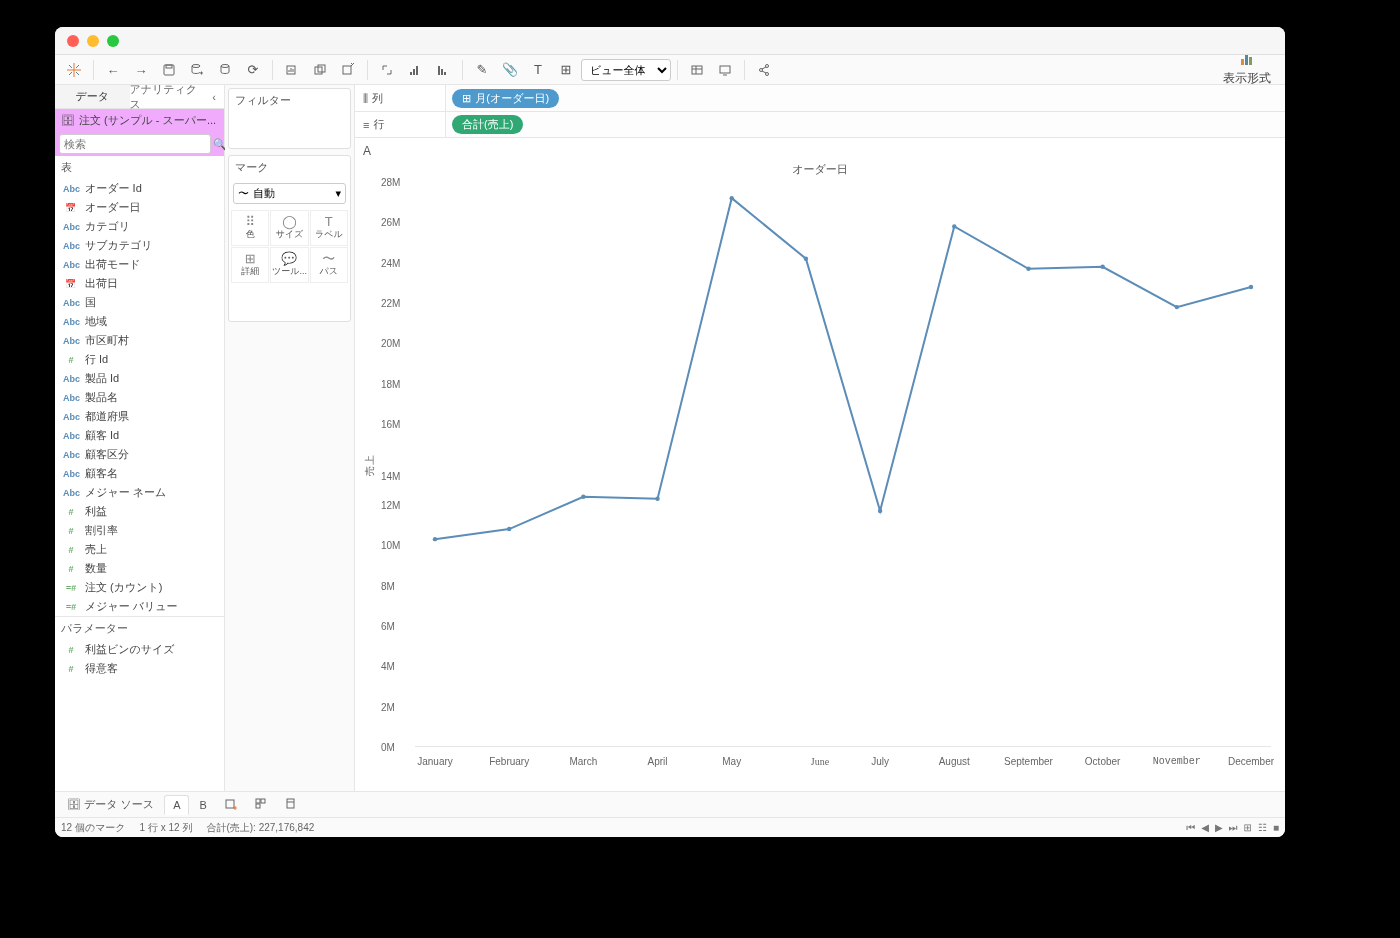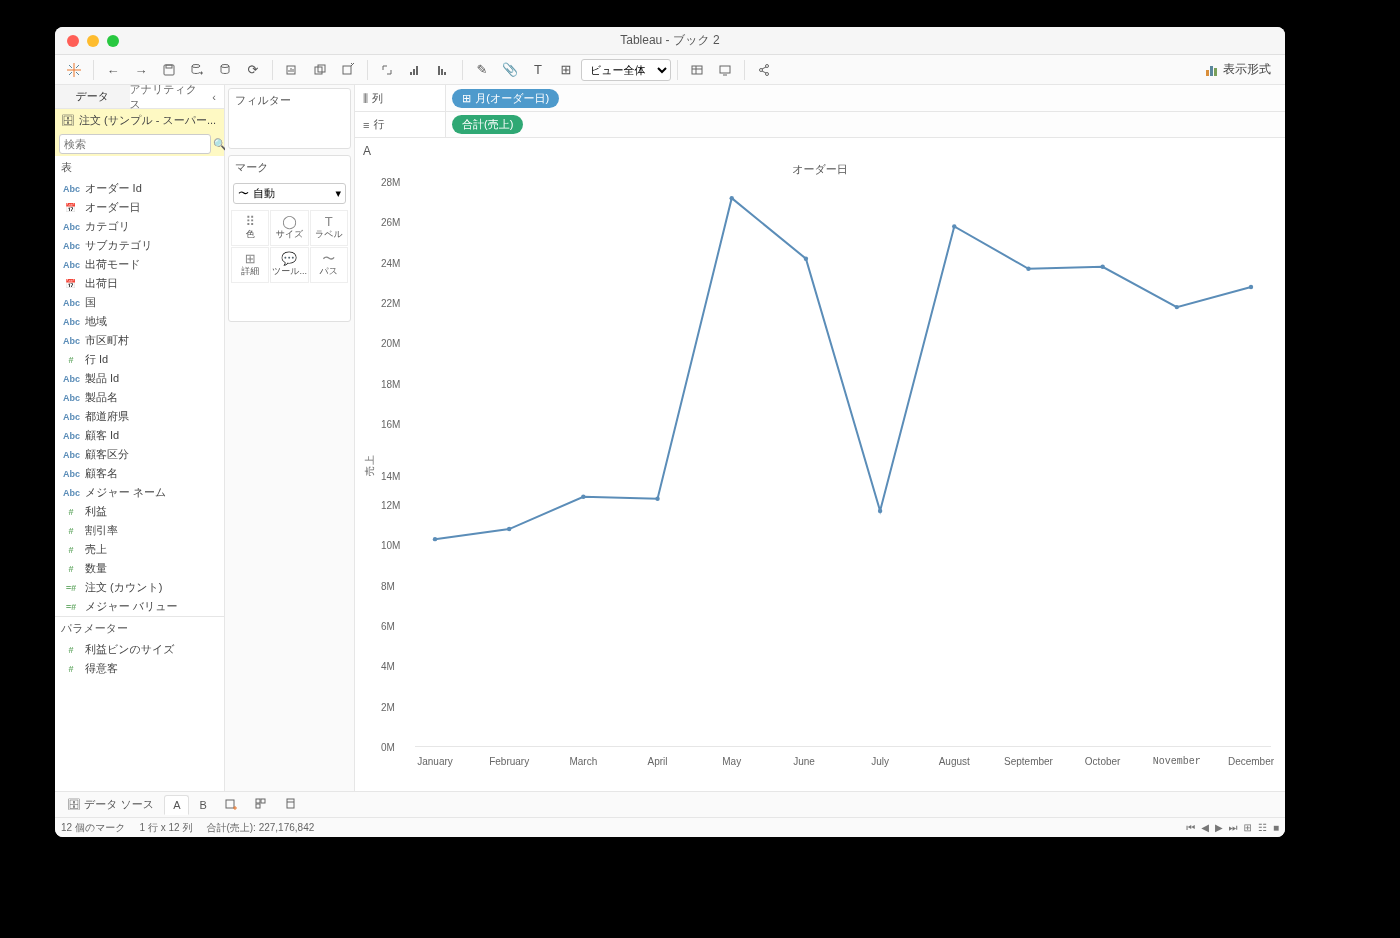--- a/index.html
+++ b/index.html
@@ -7,24 +7,24 @@
 .window { position: absolute; left: 55px; top: 27px; width: 1230px; height: 810px; background: #fff; border-radius: 8px; box-shadow: 0 10px 40px rgba(0,0,0,0.5); overflow: hidden; display: flex; flex-direction: column; }
 .titlebar { height: 28px; background: #f6f6f6; border-bottom: 1px solid #e0e0e0; display: flex; align-items: center; position: relative; }
 .traffic { display: flex; gap: 8px; padding-left: 12px; }
 .tl { width: 12px; height: 12px; border-radius: 50%; }
 .tl.red { background: #ff5f57; } .tl.yellow { background: #febc2e; } .tl.green { background: #28c840; }
 .wtitle { position: absolute; left: 0; right: 0; text-align: center; font-size: 12px; color: #555; }
 .toolbar { height: 30px; background: #fafafa; border-bottom: 1px solid #e6e6e6; display: flex; align-items: center; padding: 0 6px; gap: 2px; }
 .tbtn { width: 26px; height: 24px; display: flex; align-items: center; justify-content: center; border-radius: 3px; color: #555; font-size: 13px; cursor: pointer; }
 .tsep { width: 1px; height: 20px; background: #e0e0e0; margin: 0 4px; }
 .tselect { height: 22px; font-size: 11px; border: 1px solid #ccc; border-radius: 3px; min-width: 90px; padding: 0 4px; background: #fff; }
-.showme { margin-left: auto; display: flex; align-items: center; gap: 4px; font-size: 12px; color: #444; padding: 0 8px; cursor: pointer; }
+.showme { margin-left: auto; display: flex; align-items: center; gap: 4px; font-size: 12px; color: #444; padding: 0 8px; cursor: pointer; flex-direction: column; }
 .content { flex: 1; display: flex; min-height: 0; }
 
-.left { width: 170px; border-right: 1px solid #e6e6e6; display: flex; flex-direction: column; background: #fef9c3; }
+.left { width: 170px; border-right: 1px solid #e6e6e6; display: flex; flex-direction: column; background: #f0abfc; }
 .tabs { display: flex; border-bottom: 1px solid #e6e6e6; height: 24px; background: #fff; }
 .tab { flex: 1; font-size: 11px; display: flex; align-items: center; justify-content: center; color: #666; cursor: pointer; }
 .tab.active { background: #f4f4f4; color: #333; font-weight: 500; }
 .tab.collapse { flex: 0 0 20px; }
 .dsname { font-size: 11px; padding: 4px 6px; color: #444; display: flex; align-items: center; gap: 4px; }
 .searchrow { display: flex; align-items: center; padding: 2px 4px; gap: 2px; }
 .searchbox { flex: 1; height: 20px; font-size: 11px; border: 1px solid #ccc; border-radius: 3px; padding: 0 4px; }
 .iconbtn { width: 18px; height: 18px; display: flex; align-items: center; justify-content: center; font-size: 11px; color: #666; cursor: pointer; }
 .fieldlist { flex: 1; overflow: auto; background: #fff; }
 .section-hdr { font-size: 11px; color: #555; padding: 4px 6px; background: #fff; }
@@ -70,21 +70,20 @@
 <body>
 
 <div class="window">
 
   <div class="titlebar">
     <div class="traffic">
       <div class="tl red"></div>
       <div class="tl yellow"></div>
       <div class="tl green"></div>
     </div>
-    <div class="wtitle">Tableau - ブック 2</div>
   </div>
 
   <div class="toolbar">
     <div class="tbtn">
       <svg width="14" height="14" viewBox="0 0 14 14">
           <g fill="none" stroke="#e8762c" stroke-width="1">
             <line x1="7" y1="0" x2="7" y2="14"></line>
             <line x1="0" y1="7" x2="14" y2="7"></line>
           </g>
           <g fill="none" stroke="#5b879b" stroke-width="1">
@@ -440,21 +439,21 @@
             <div class="ytick" style="position: absolute; left: 26px; top: 124.714px;">24M</div>
             <div class="ytick" style="position: absolute; left: 26px; top: 84.3571px;">26M</div>
             <div class="ytick" style="position: absolute; left: 26px; top: 44px;">28M</div>
           </div>
         <div id="xlabels-container">
             <div class="xlabel" style="left: 80px;">January</div>
             <div class="xlabel" style="left: 154.182px;">February</div>
             <div class="xlabel" style="left: 228.364px;">March</div>
             <div class="xlabel" style="left: 302.545px;">April</div>
             <div class="xlabel" style="left: 376.727px;">May</div>
-            <div class="xlabel" style="left: 449px;">June</div>
+            <div class="xlabel" style="left: 465px; font-family: Liberation Serif, serif;">June</div>
             <div class="xlabel" style="left: 525.091px;">July</div>
             <div class="xlabel" style="left: 599.273px;">August</div>
             <div class="xlabel" style="left: 673.455px;">September</div>
             <div class="xlabel" style="left: 747.636px;">October</div>
             <div class="xlabel" style="left: 821.818px; font-family: Liberation Mono, monospace;">November</div>
             <div class="xlabel" style="left: 896px;">December</div>
           </div>
       </div>
     </div>
   </div>

